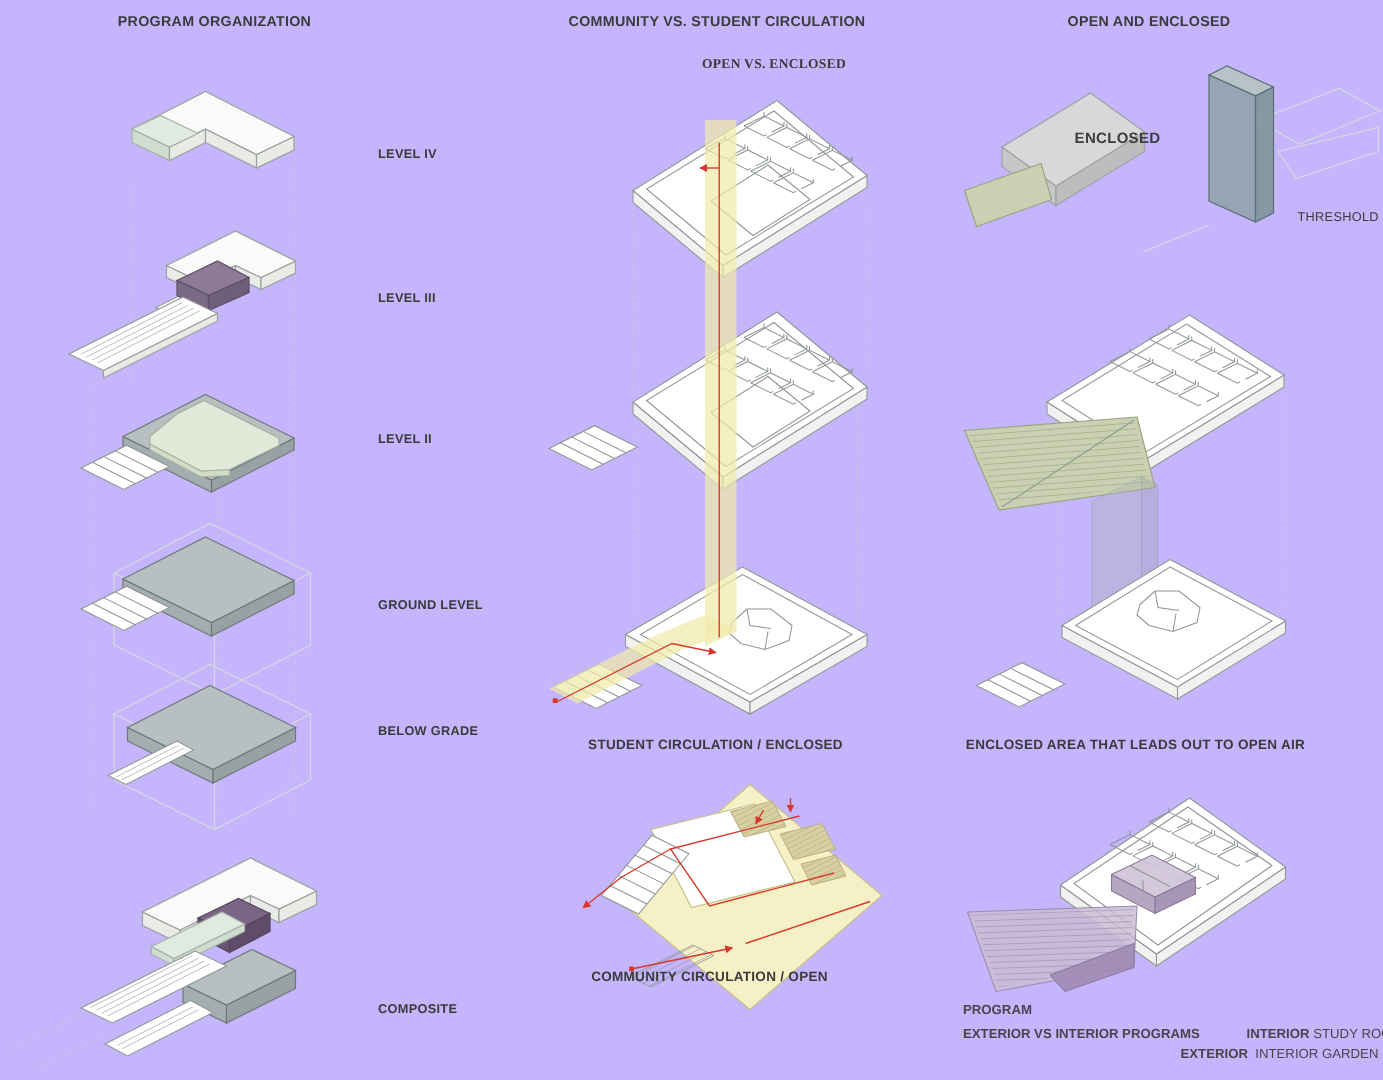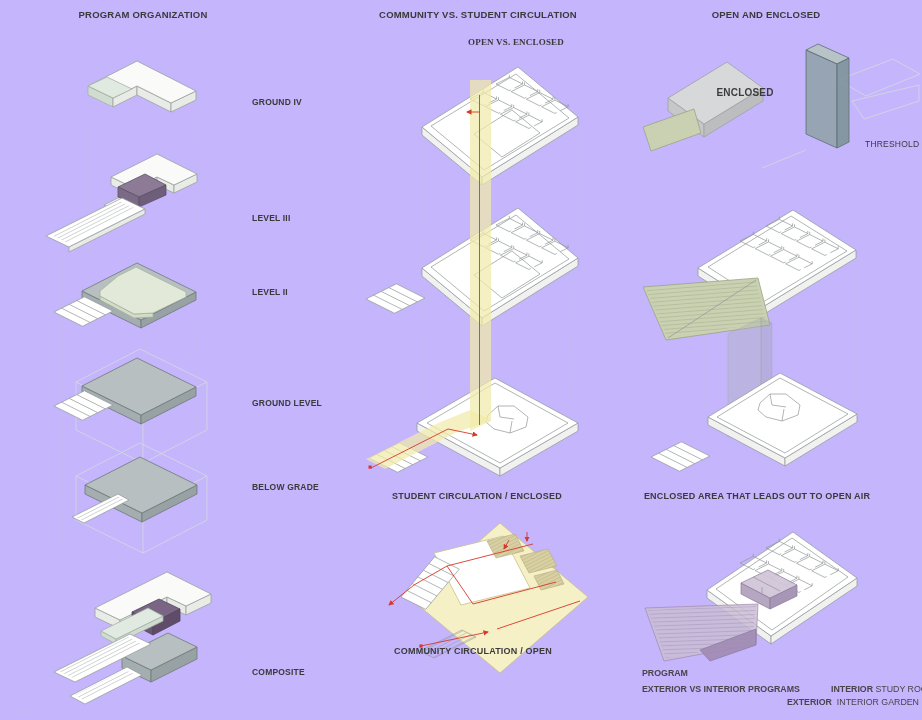--- a/index.html
+++ b/index.html
@@ -289,22 +289,22 @@
     <path fill="url(#ribsLilac)" stroke="none" d="M756 606 L648 610 L666 658 L752 643 Z"></path>
     <path class="lilacS" d="M700 650 L756 629 L756 645 L710 661 Z"></path>
   </g>
 </svg>
 
 <div class="lbl hdr" style="left:143px;top:9px;">PROGRAM ORGANIZATION</div>
 <div class="lbl hdr" style="left:478px;top:9px;">COMMUNITY VS. STUDENT CIRCULATION</div>
 <div class="lbl hdr" style="left:766px;top:9px;">OPEN AND ENCLOSED</div>
 <div class="lbl sub" style="left:516px;top:37px;font-family:Liberation Serif, serif;">OPEN VS. ENCLOSED</div>
 
-<div class="lbl lvl" style="left:252px;top:97px;">GROUND IV</div>
-<div class="lbl lvl" style="left:252px;top:193px;margin-top:20px;">LEVEL III</div>
+<div class="lbl lvl" style="left:252px;top:97px;">LEVEL IV</div>
+<div class="lbl lvl" style="left:252px;top:193px;">LEVEL III</div>
 <div class="lbl lvl" style="left:252px;top:287px;">LEVEL II</div>
 <div class="lbl lvl" style="left:252px;top:398px;">GROUND LEVEL</div>
 <div class="lbl lvl" style="left:252px;top:482px;">BELOW GRADE</div>
 <div class="lbl lvl" style="left:252px;top:667px;">COMPOSITE</div>
 
 <div class="lbl cap" style="left:477px;top:491px;">STUDENT CIRCULATION / ENCLOSED</div>
 <div class="lbl cap" style="left:473px;top:646px;">COMMUNITY CIRCULATION / OPEN</div>
 <div class="lbl cap" style="left:757px;top:491px;">ENCLOSED AREA THAT LEADS OUT TO OPEN AIR</div>
 
 <div class="lbl tag" style="left:721px;top:87px;margin-left:24px;">ENCLOSED</div>

